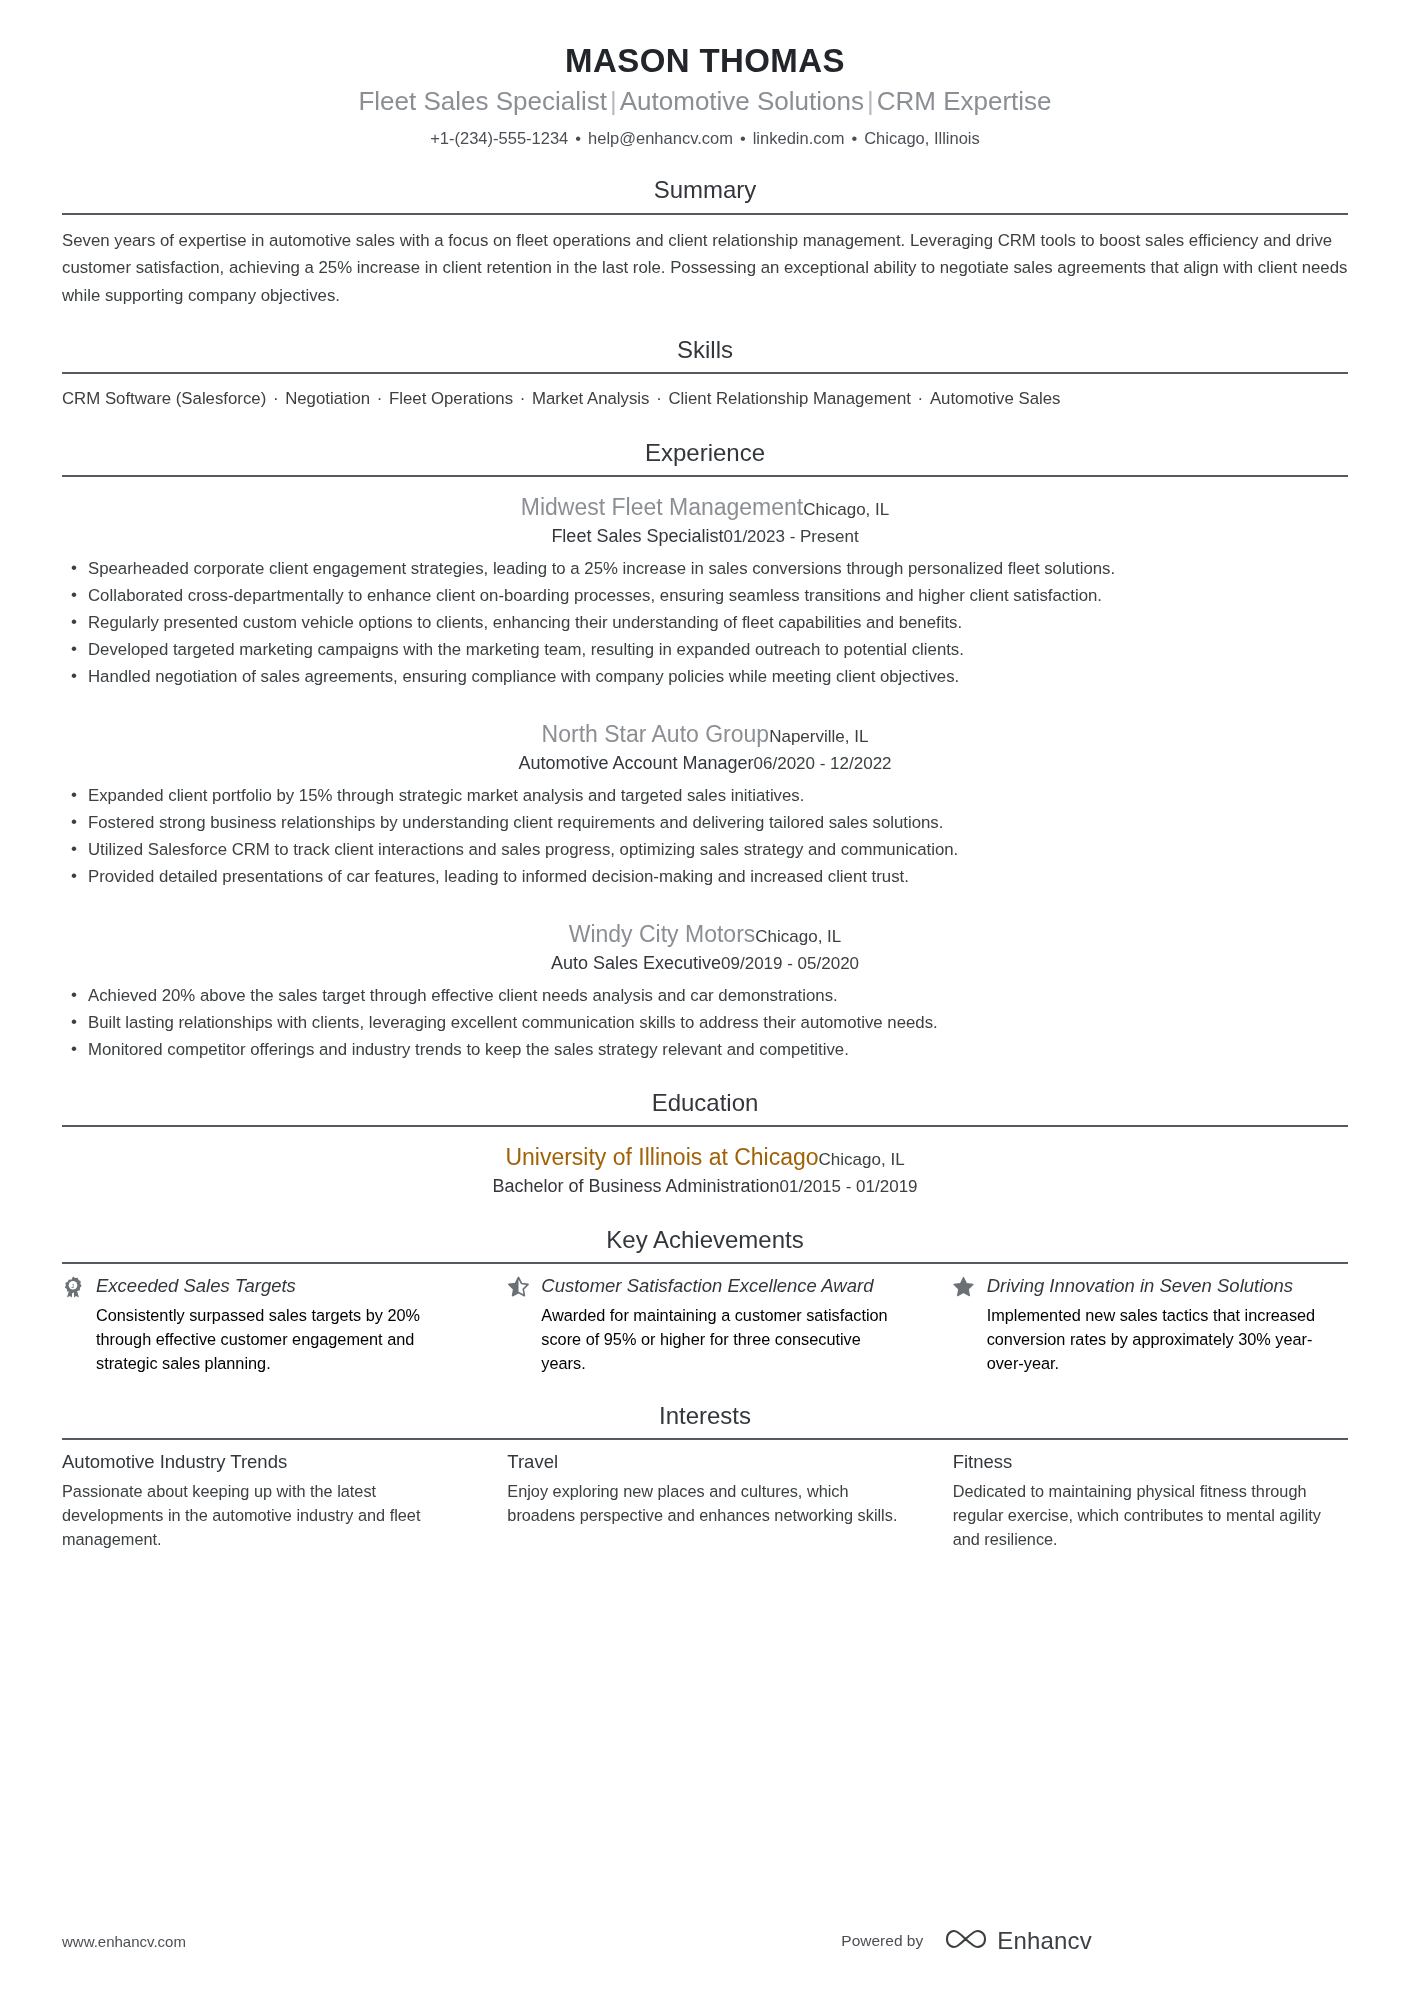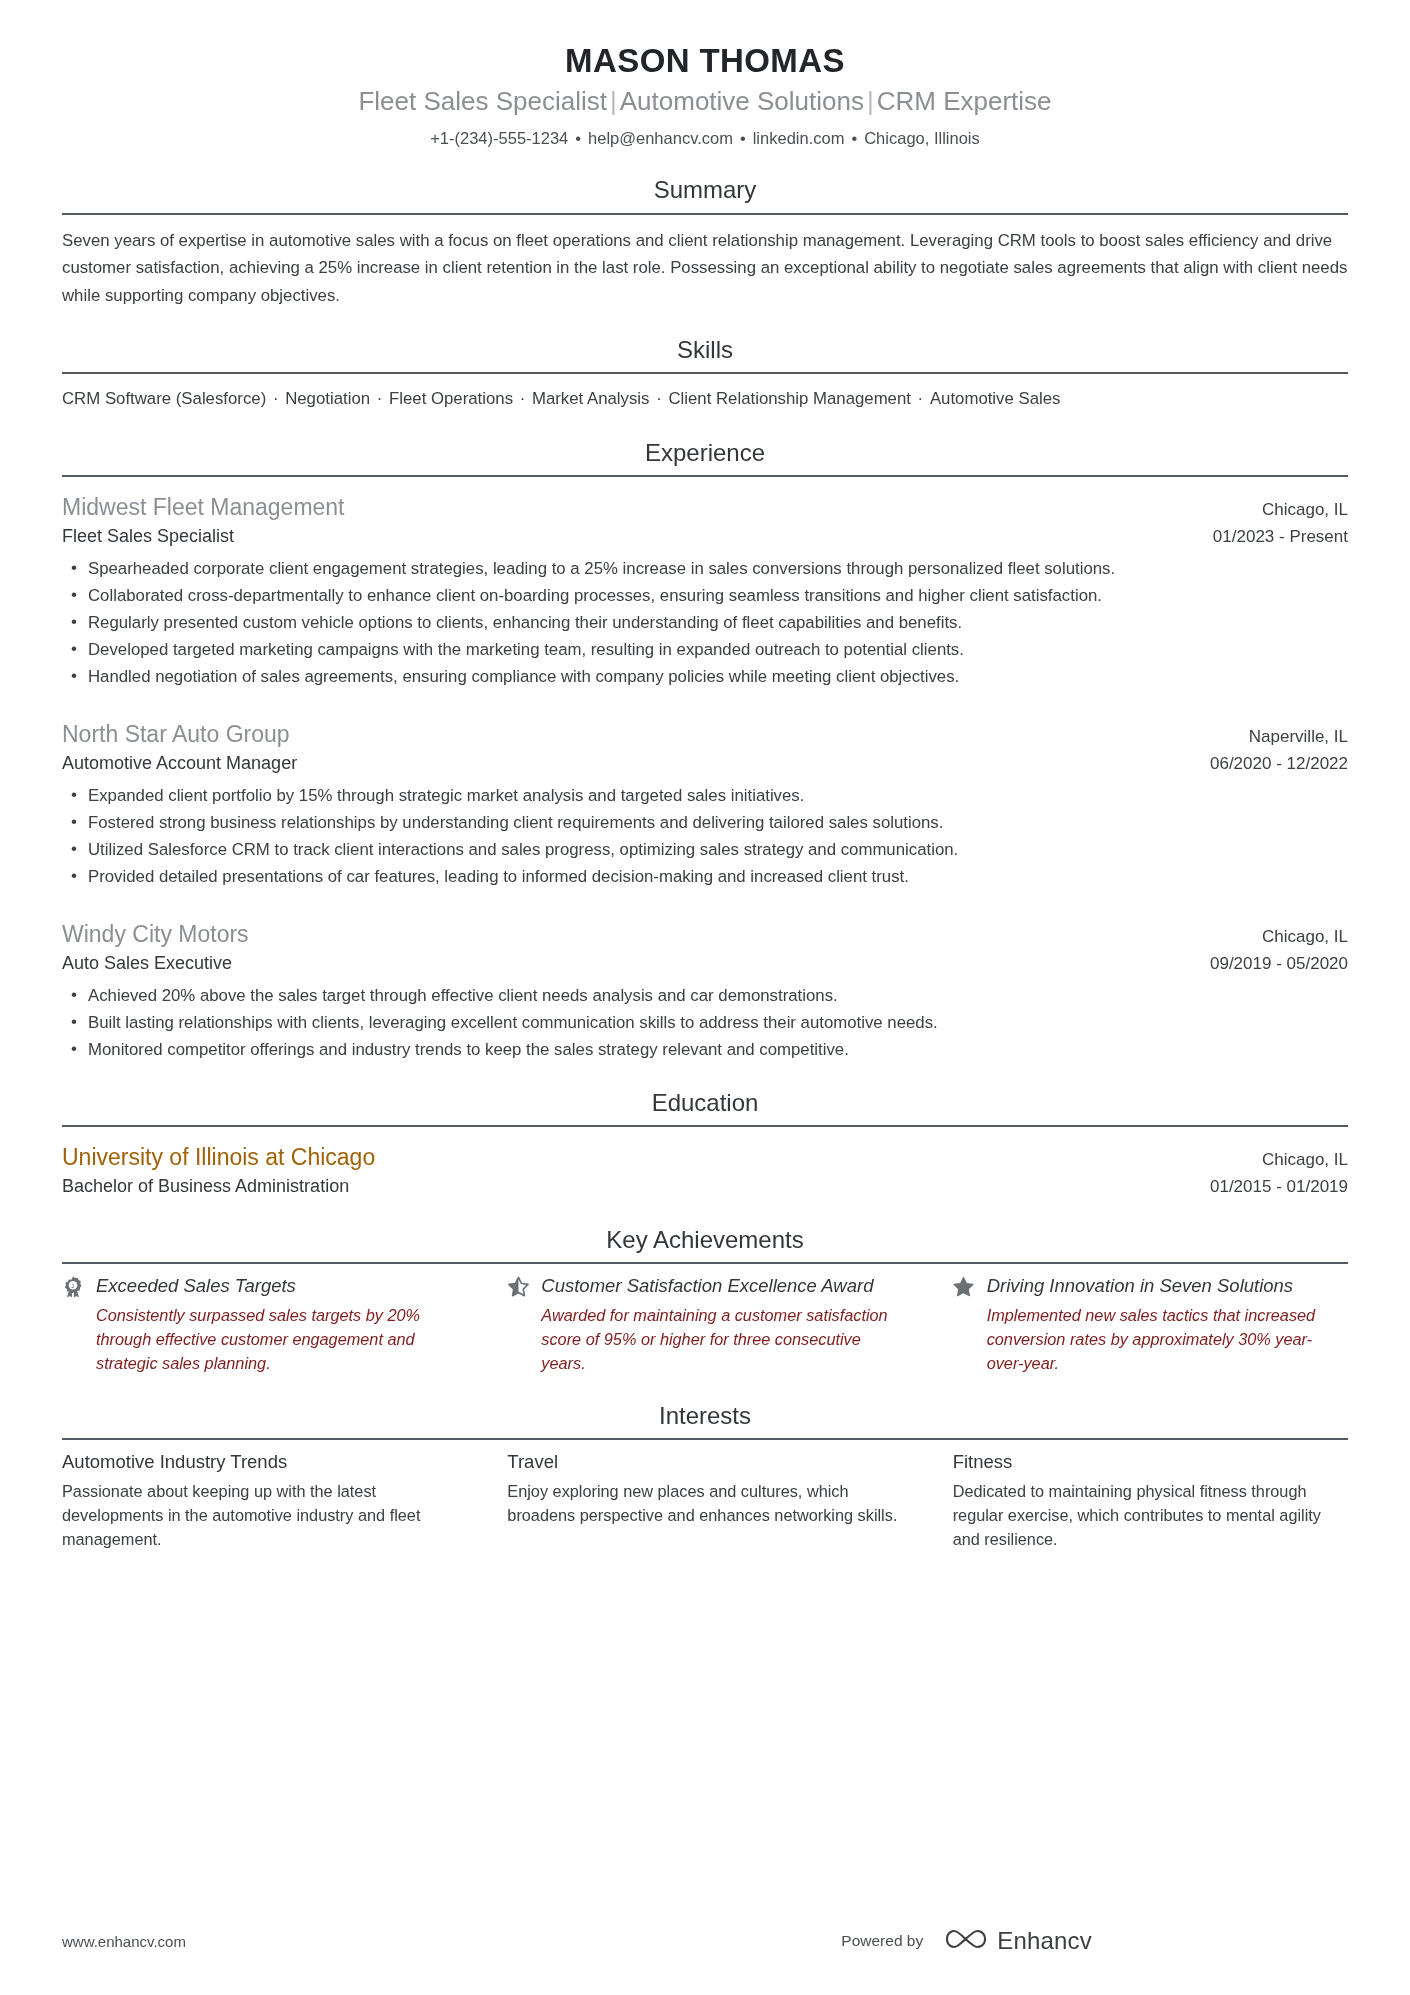--- a/index.html
+++ b/index.html
@@ -93,21 +93,21 @@
     color: #3c4043;
   }
   .skills-line .sdot { padding: 0 2px; color: #3c4043; }
 
   
   .exp-entry { margin-bottom: 6px; }
   .exp-entry.first { margin-top: 2px; }
 
   .exp-row {
     display: flex;
-    justify-content: space-between;
+    justify-content: center;
     align-items: baseline;
     width: 100%;
   }
 
   .exp-company {
     font-size: 23px;
     color: #8b8f94;
     font-weight: normal;
     line-height: 1.4;
   }
@@ -199,24 +199,23 @@
   .ach-title {
     font-size: 18.5px;
     color: #33373c;
     line-height: 1.3;
     font-weight: normal;
   }
 
   .ach-desc {
     font-size: 16.3px;
     line-height: 1.47;
-    color: #7f1d1d;
+    color: #000000;
     margin-top: 6px;
     padding-left: 34px;
-    font-style: italic;
   }
 
   .int-title {
     font-size: 18.5px;
     color: #33373c;
     line-height: 1.35;
     font-weight: normal;
   }
   .int-desc {
     font-size: 16.3px;

